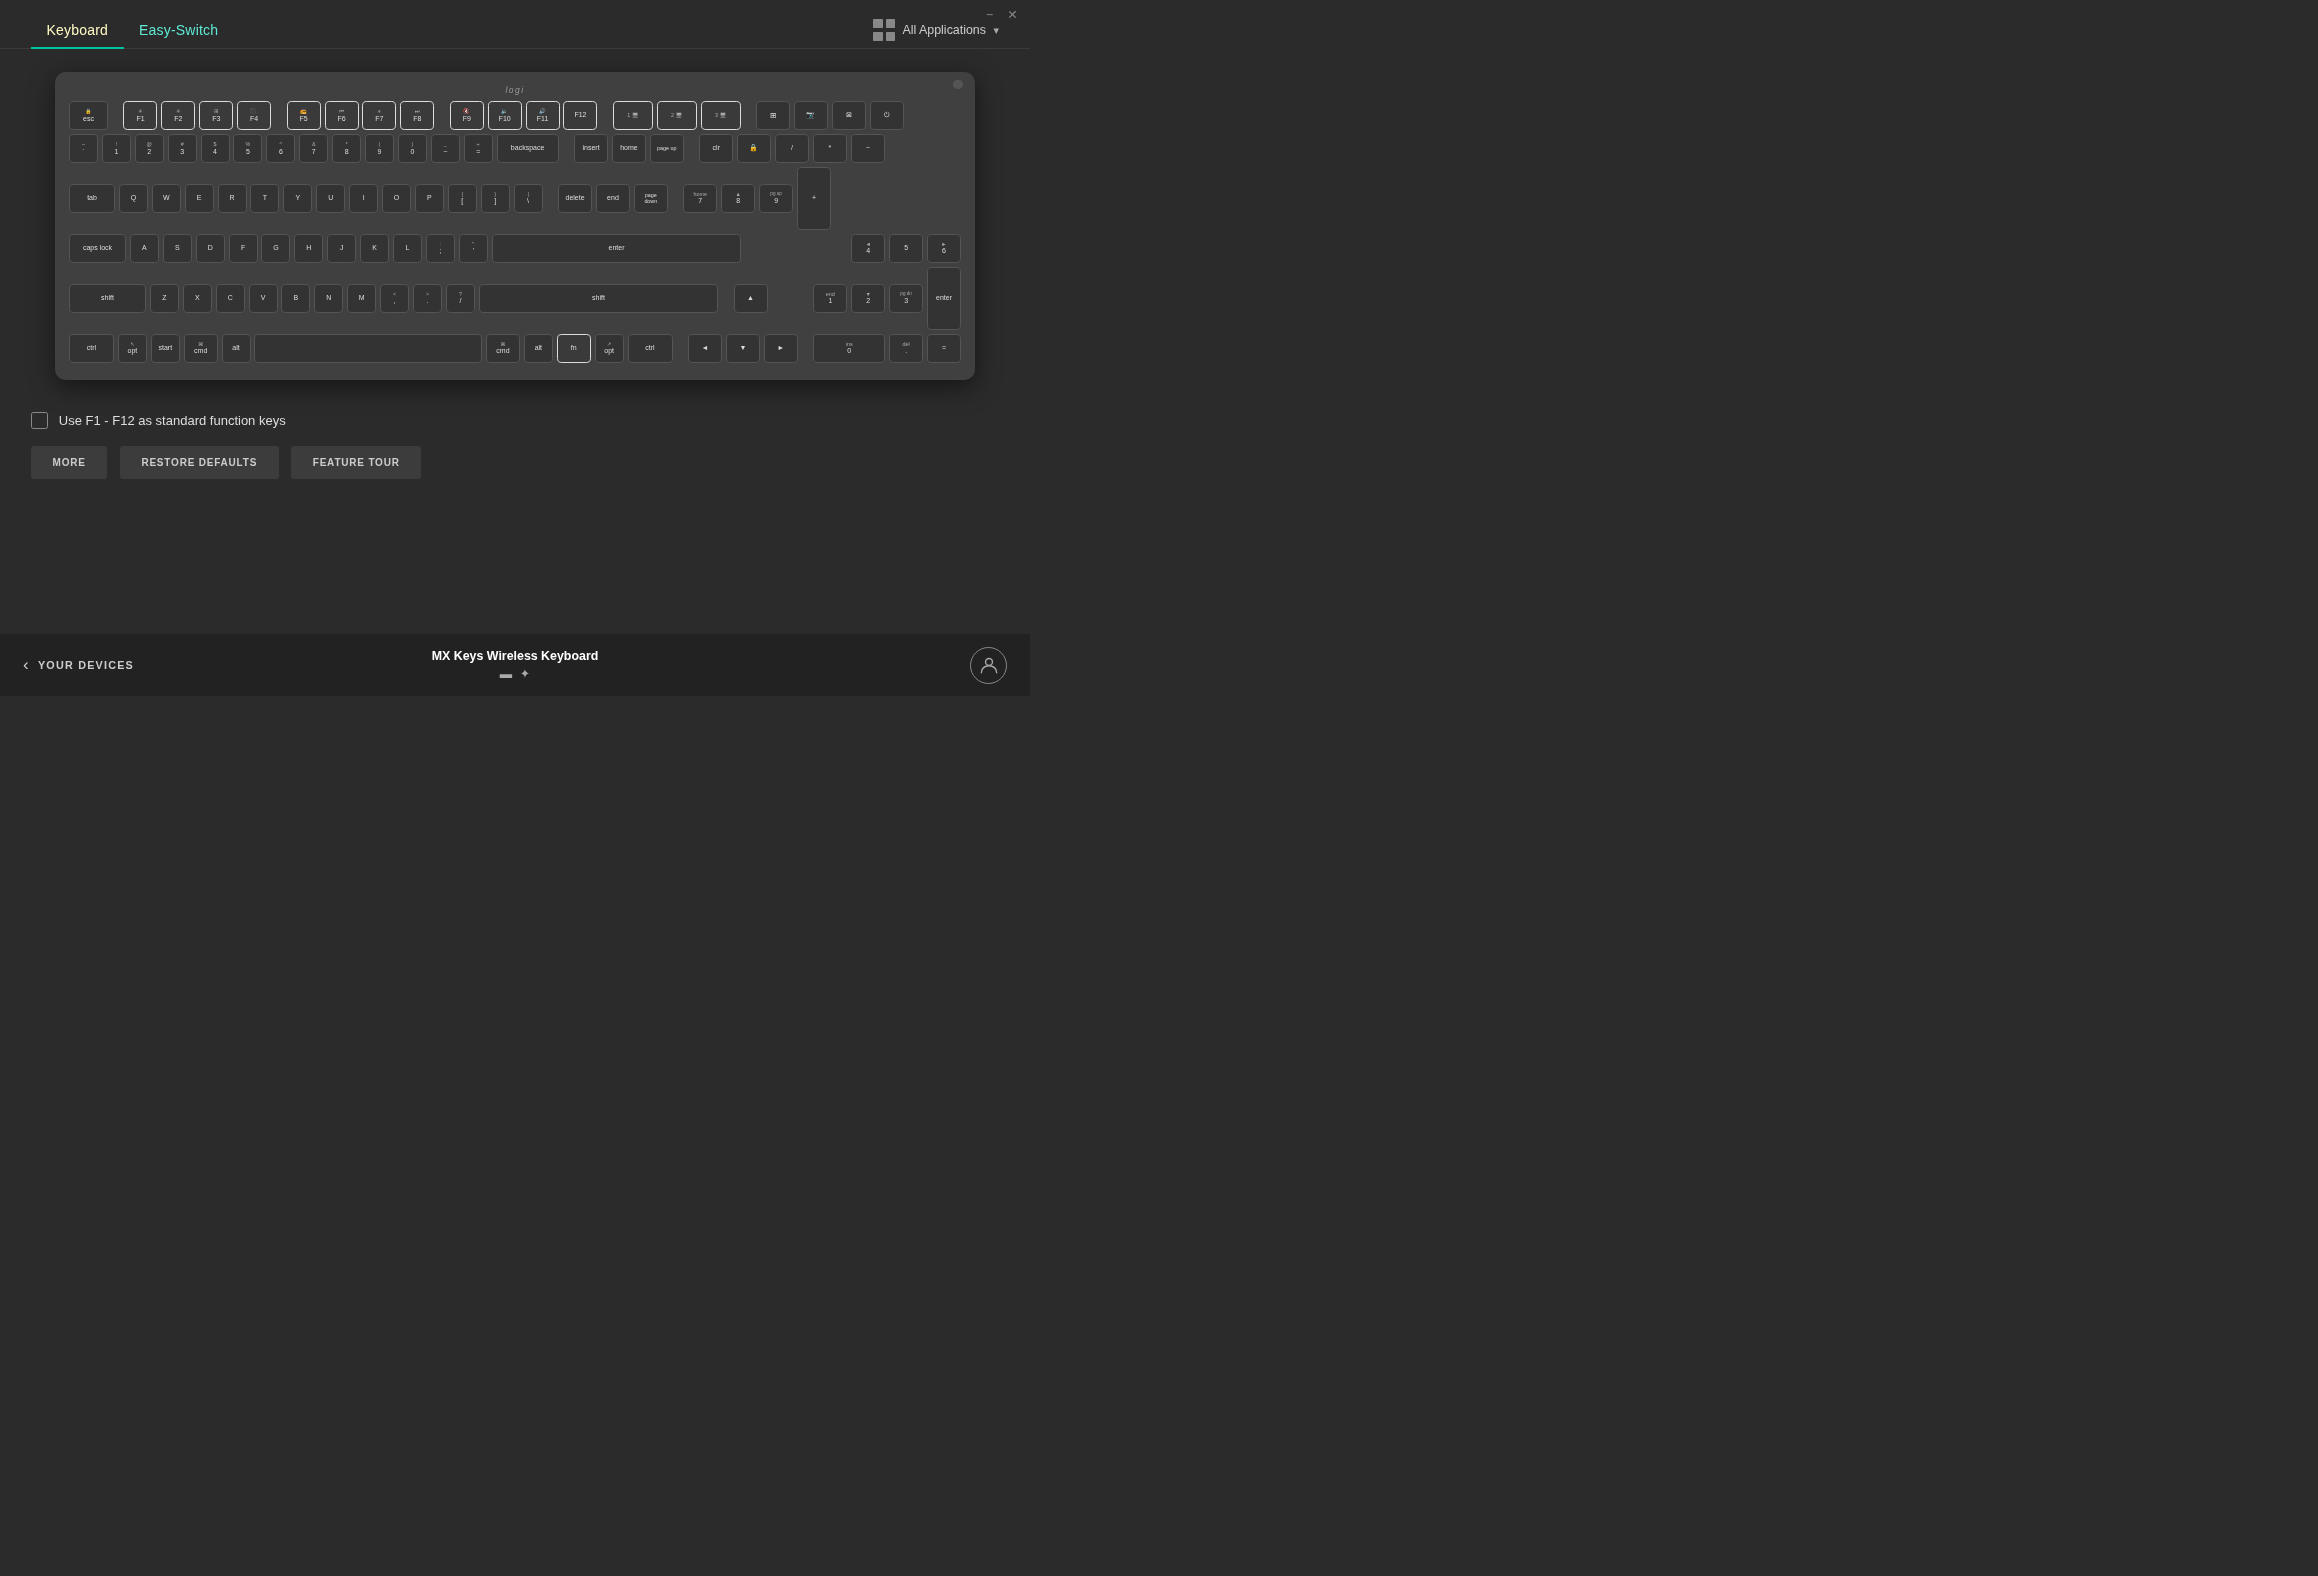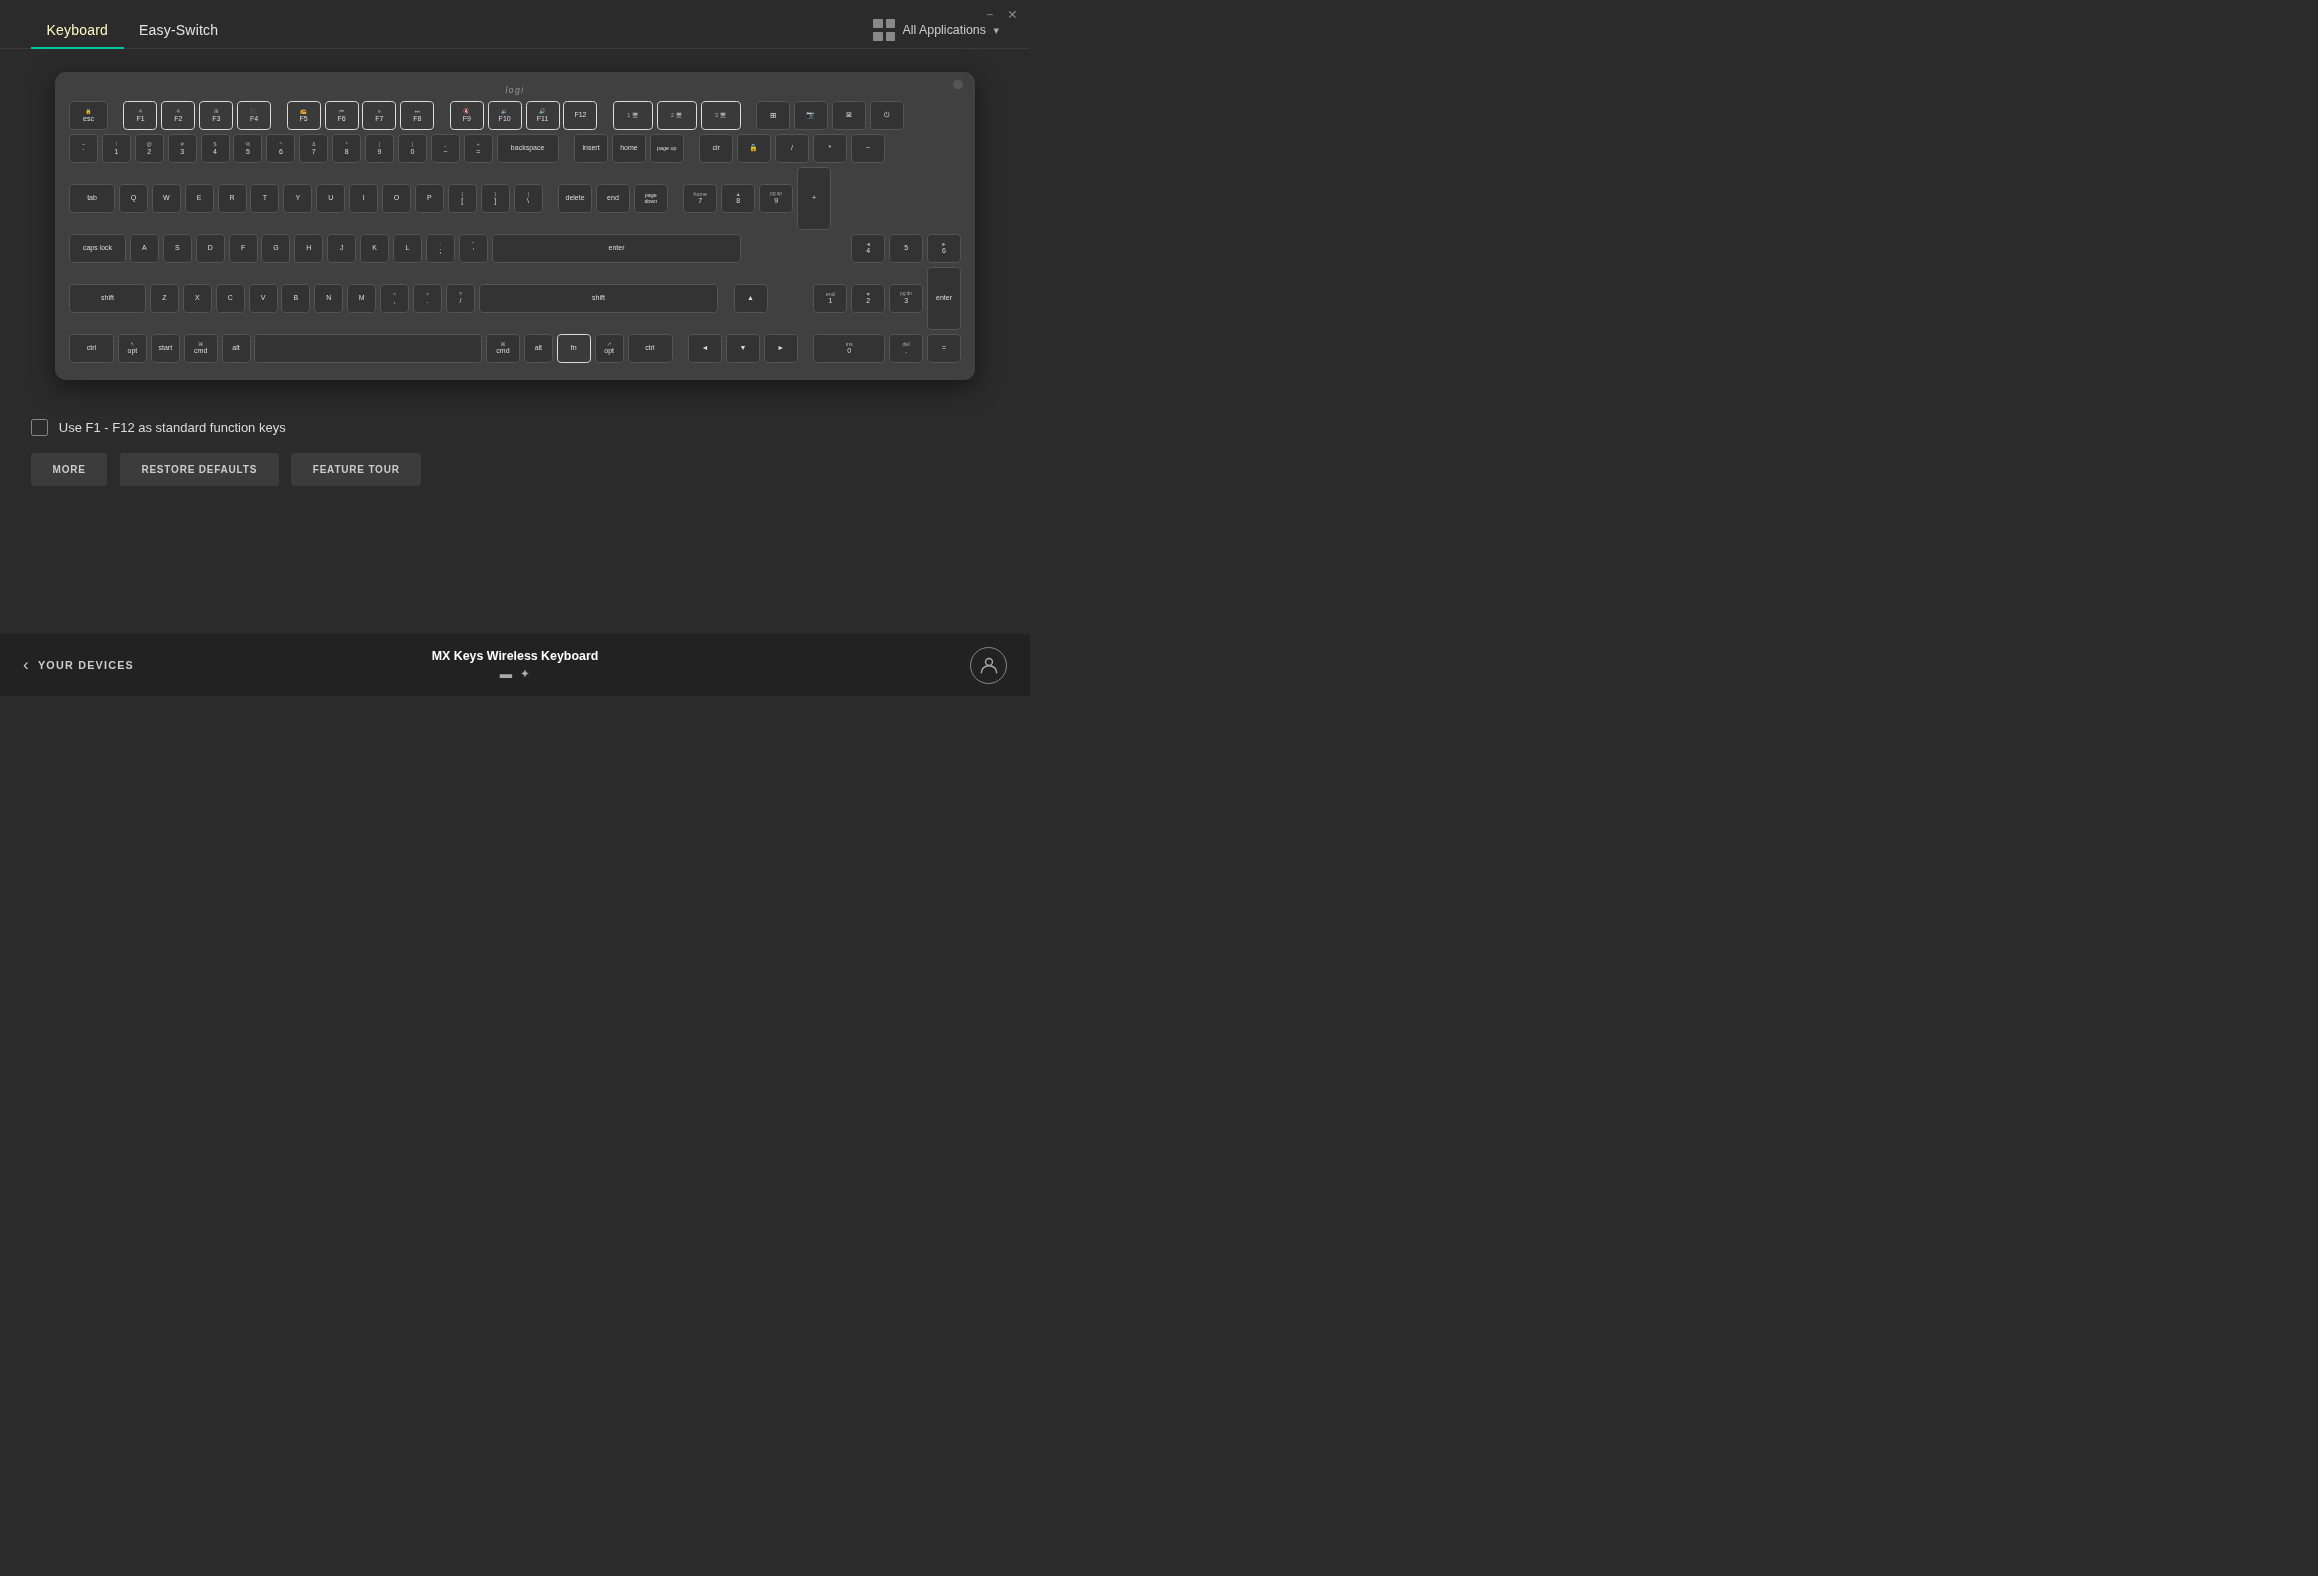--- a/index.html
+++ b/index.html
@@ -22,21 +22,21 @@
       padding-top: 14px;
       border-bottom: 0.8px solid #3a3a3a;
       position: relative;
     }
 
     .tab {
       padding: 7.7px 15.5px 10.8px;
       cursor: pointer;
       font-size: 14px;
       font-weight: 500;
-      color: #e5e5e5;
+      color: #5eead4;
       position: relative;
       letter-spacing: 0.2px;
     }
 
     .tab.active {
       color: #fef9c3;
     }
 
     .tab.active::after {
       content: '';
@@ -99,21 +99,21 @@
 
     
     .main-content {
       padding: 23px 31px 15.5px;
     }
 
     
     .keyboard-wrapper {
       display: flex;
       justify-content: center;
-      margin-bottom: 23px;
+      margin-bottom: 16px;
     }
 
     .keyboard {
       background: #404040;
       border-radius: 10.8px;
       padding: 12.4px 14px 14px;
       width: 920px;
       box-shadow: 0 6.2px 25px rgba(0,0,0,0.5);
       position: relative;
     }

